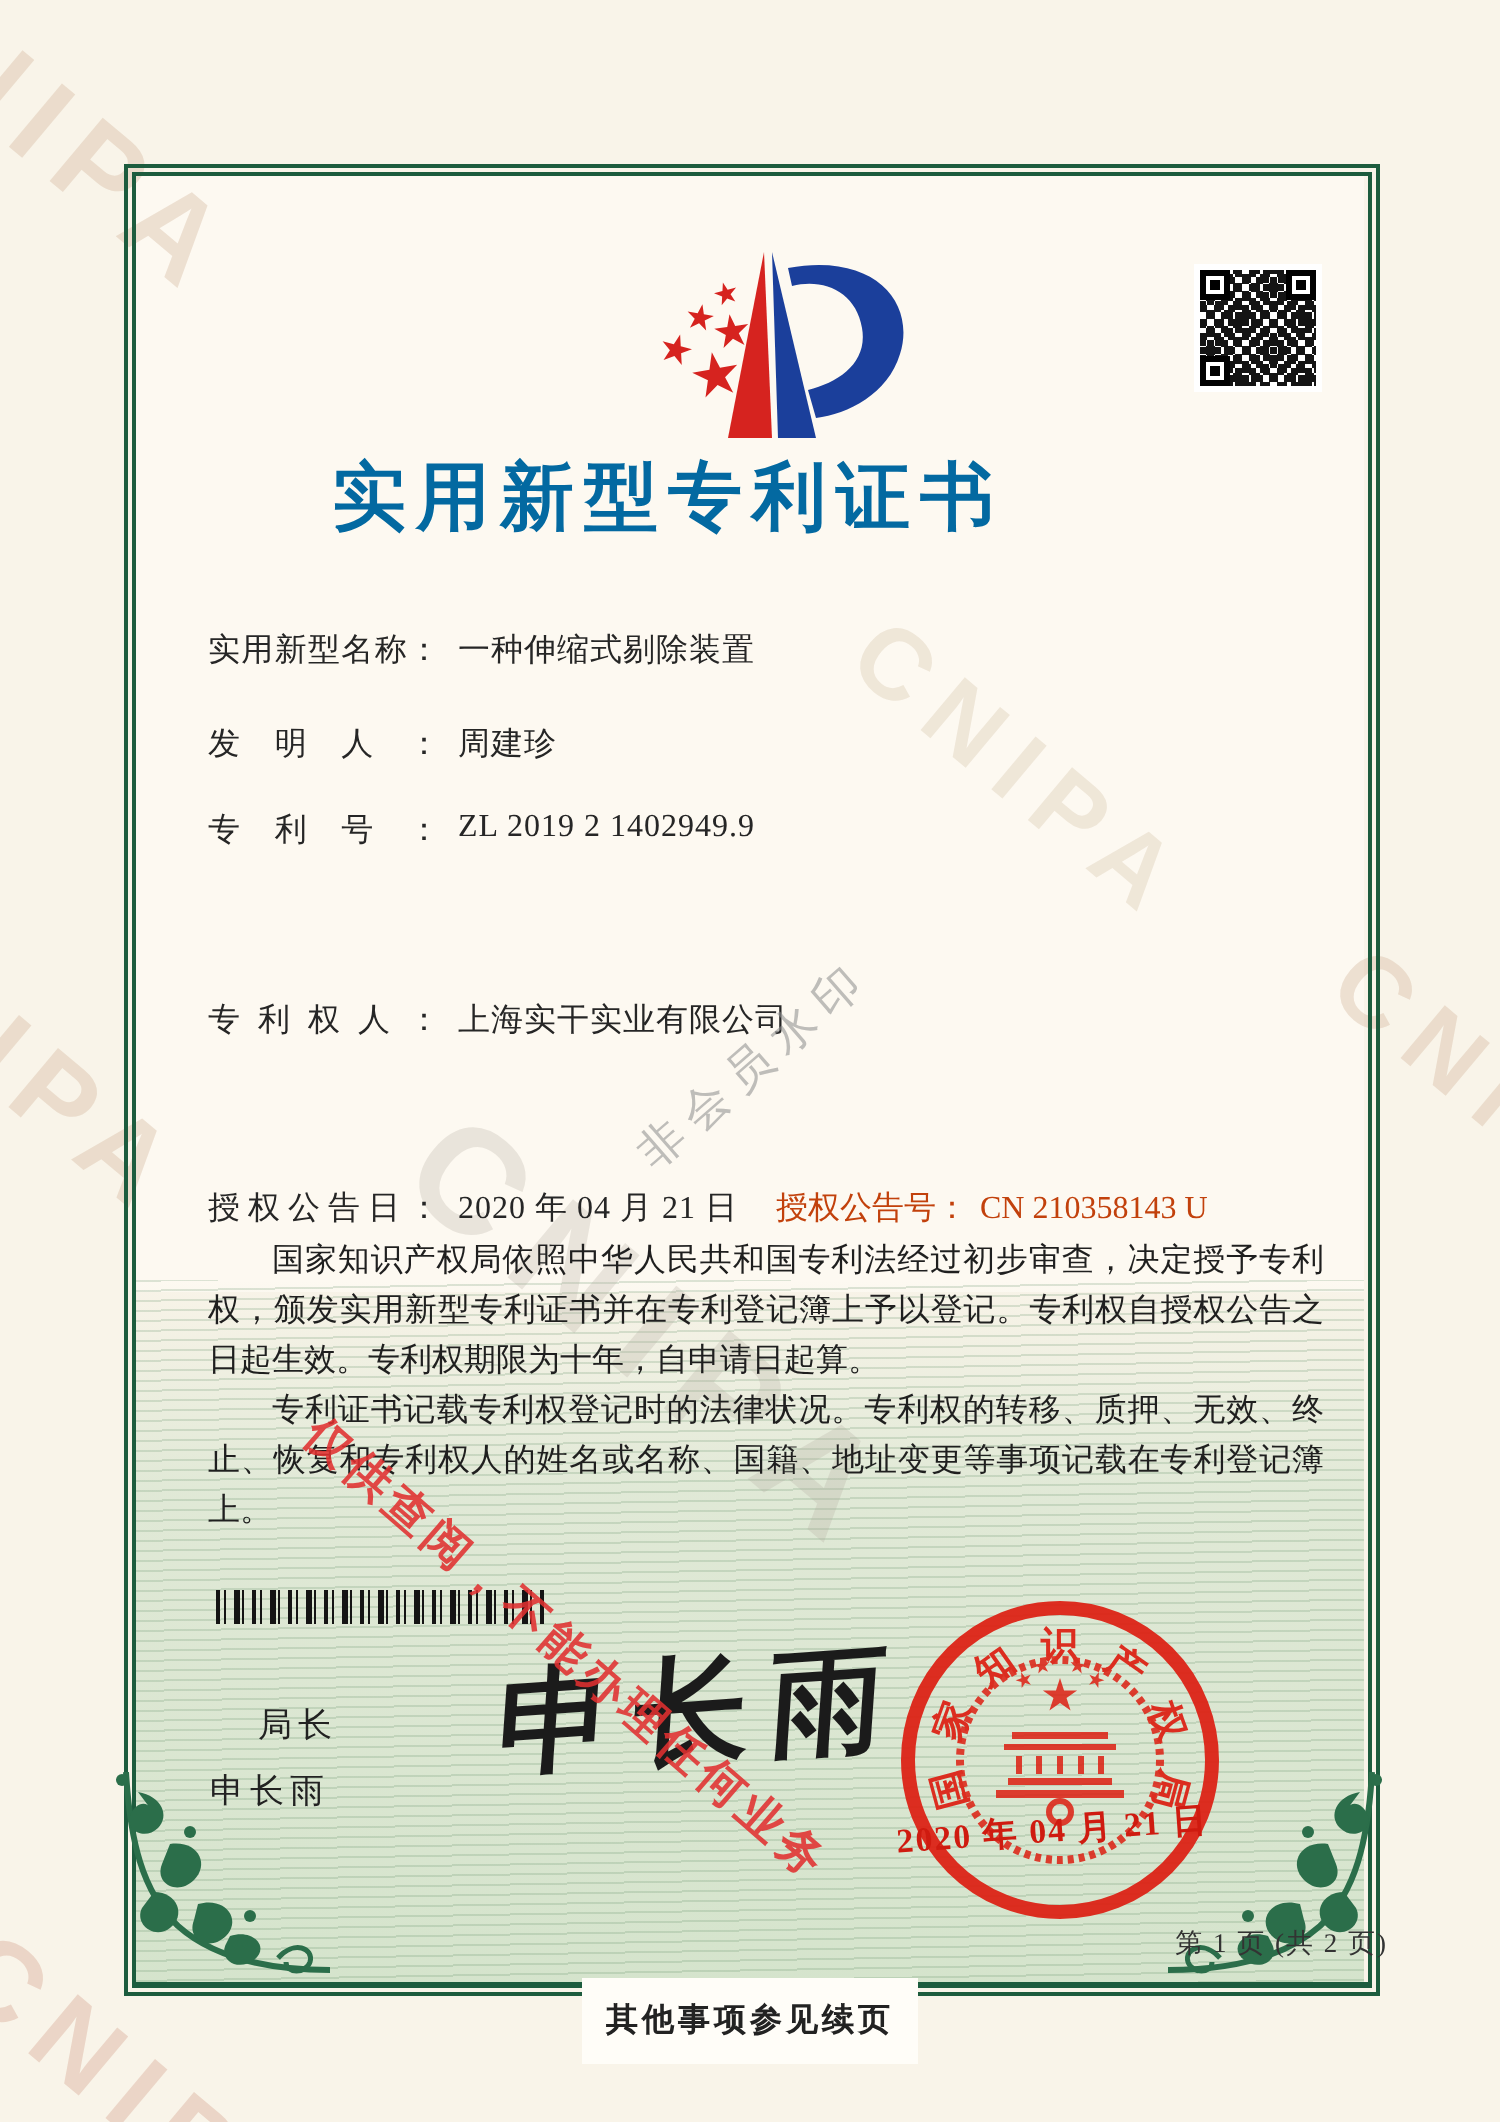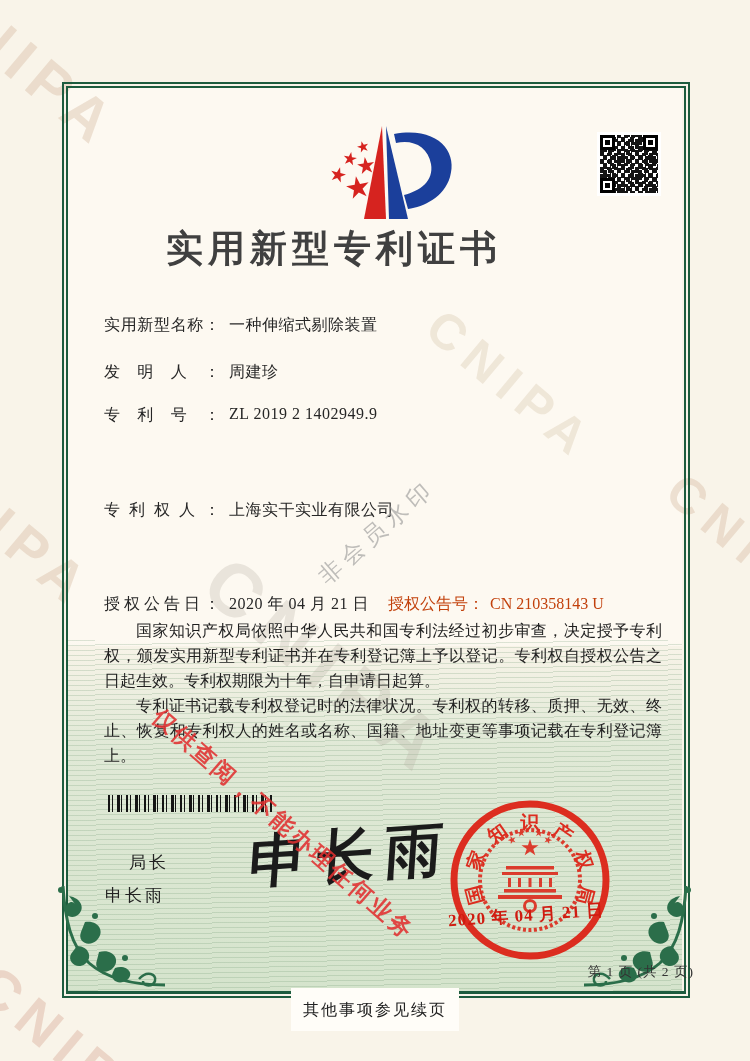--- a/index.html
+++ b/index.html
@@ -89,21 +89,21 @@
     background:
       conic-gradient(#141414 90deg, rgba(0,0,0,0) 90deg 180deg, #141414 180deg 270deg, rgba(0,0,0,0) 270deg) 0 0/7px 7px,
       conic-gradient(rgba(0,0,0,0) 90deg, #141414 90deg 180deg, rgba(0,0,0,0) 180deg 270deg, #141414 270deg) 3px 2px/9px 9px;
   }
   .qf{position:absolute;width:15px;height:15px;border:3px solid #000;background:#fff;box-sizing:border-box;}
   .qf div{position:absolute;inset:2px;background:#000;}
   .qf-tl{left:3px;top:3px;} .qf-tr{right:3px;top:3px;} .qf-bl{left:3px;bottom:3px;}
   .title{
     position:absolute;left:0;top:224px;width:668px;
     text-align:center;font-size:37px;font-weight:bold;
-    letter-spacing:5px;color:#404040;z-index:4;
+    letter-spacing:5px;color:#0369a1;z-index:4;
   }
   
   .row{position:absolute;left:104px;z-index:4;font-size:16px;color:#262626;white-space:nowrap;}
   .row .lbl{
     display:inline-block;width:116px;
     text-align:justify;text-align-last:justify;
     vertical-align:top;
   }
   .row .val{margin-left:9px;letter-spacing:0.5px;}
   .row2{position:absolute;left:388px;z-index:4;font-size:16px;color:#c2410c;white-space:nowrap;}
@@ -140,21 +140,21 @@
     transform:rotate(-4deg);letter-spacing:1px;white-space:nowrap;
   }
   .page-num{
     position:absolute;left:62px;top:963px;width:632px;text-align:right;
     font-size:13.5px;color:#333;z-index:5;letter-spacing:1px;
   }
   .continuation{
     position:absolute;left:0;top:1000px;width:750px;text-align:center;z-index:4;
     font-size:16px;color:#222;
   }
-  .continuation span{background:#fffdf8;padding:13px 12px;letter-spacing:2px;}
+  .continuation span{background:#fffdf8;padding:13px 12px;letter-spacing:2px;font-weight:bold;}
 </style>
 </head>
 <body>
 
 <div id="page">
 
   <div class="wm-cnipa wm1">CNIPA</div>
   <div class="wm-cnipa wm2">CNIPA</div>
   <div class="wm-cnipa wm3">CNIPA</div>
   <div class="wm-cnipa wm4">CNIPA</div>

